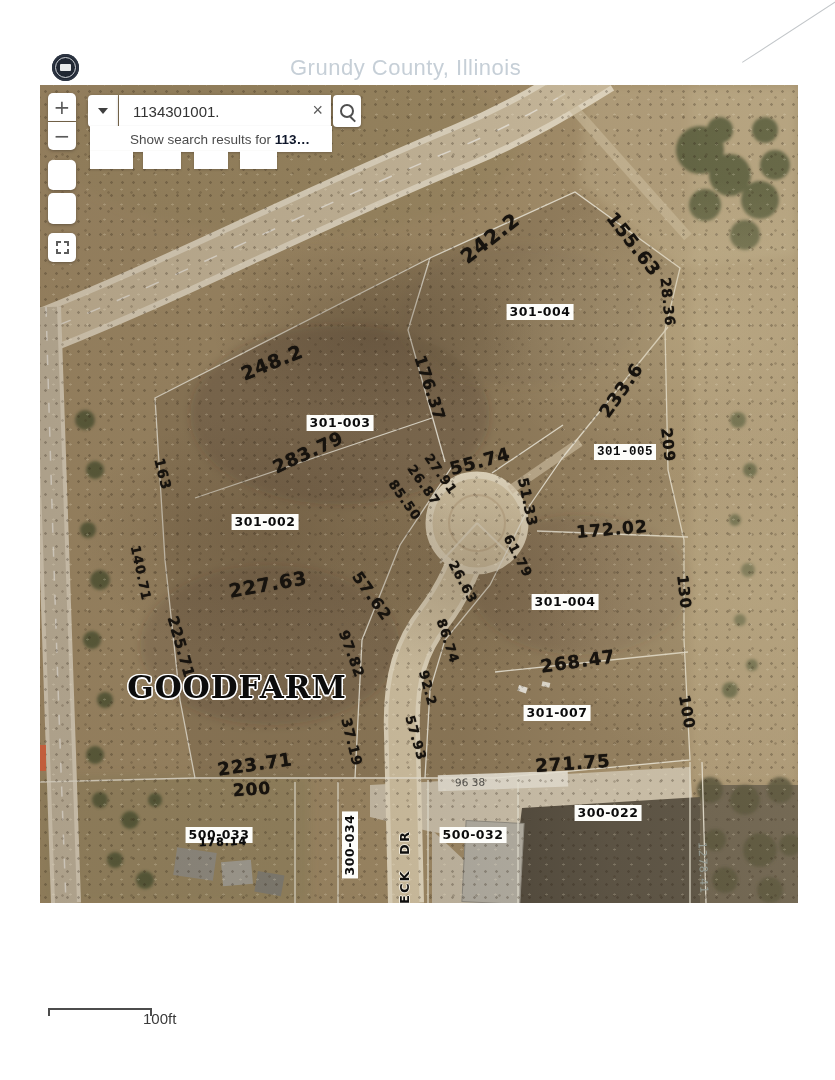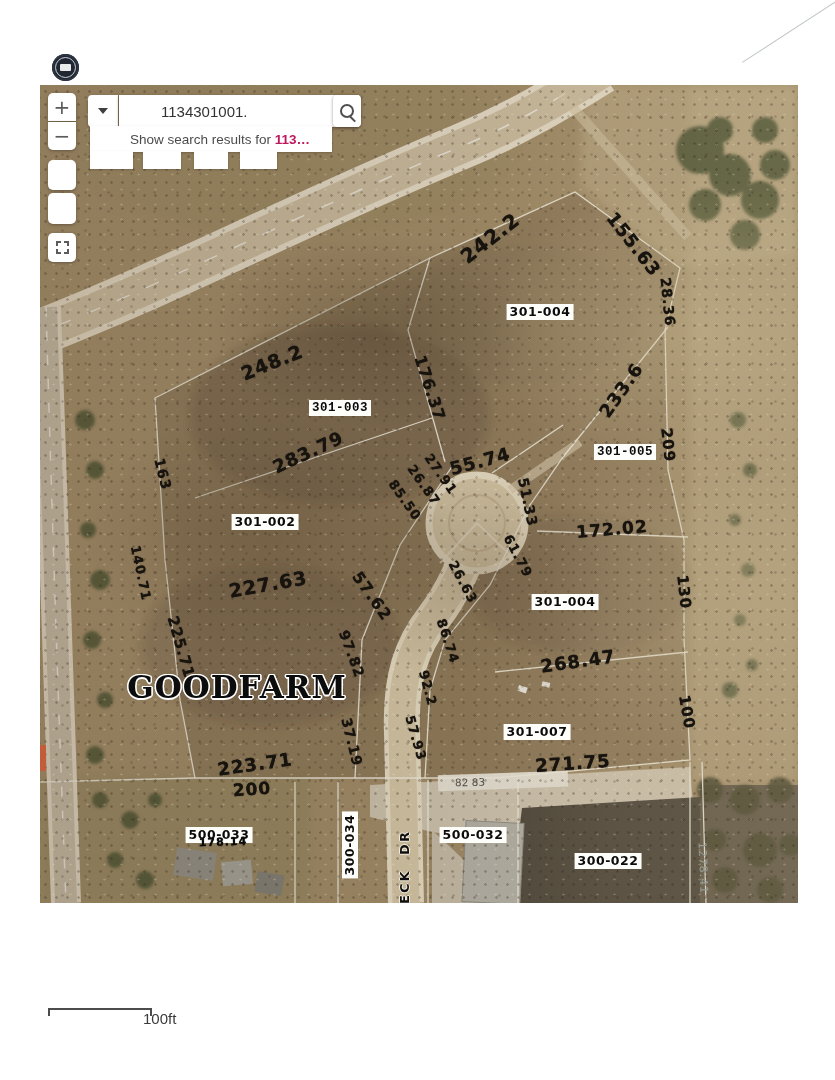--- a/index.html
+++ b/index.html
@@ -79,50 +79,51 @@
       linear-gradient(#5c5c5c,#5c5c5c) left 0 bottom 0/2px 5px,
       linear-gradient(#5c5c5c,#5c5c5c) right 0 bottom 0/5px 2px,
       linear-gradient(#5c5c5c,#5c5c5c) right 0 bottom 0/2px 5px;
       background-repeat:no-repeat;}
 
   
   .dd-btn{left:88px;top:95px;width:30px;height:32px;border-radius:4px 0 0 4px;
       display:flex;align-items:center;justify-content:center;cursor:pointer;}
   .caret{width:0;height:0;border-left:5px solid transparent;border-right:5px solid transparent;
       border-top:6px solid #3f3f3f;}
-  .search-box{left:119px;top:95px;width:212px;height:32px;border-radius:0;display:flex;align-items:center;padding-left:28px;}
+  .search-box{left:119px;top:95px;width:212px;height:32px;border-radius:0;display:flex;align-items:center;}
   .search-input{border:0;outline:0;background:transparent;margin-left:12px;width:160px;
       font-size:15px;color:#333;font-family:"Liberation Sans",sans-serif;}
   .clear-btn{position:absolute;right:8px;top:4px;font-size:18px;color:#5d5d5d;cursor:pointer;line-height:22px;}
   .go-btn{left:333px;top:95px;width:28px;height:32px;border-radius:4px;
       display:flex;align-items:center;justify-content:center;cursor:pointer;}
   .mag{position:relative;width:10px;height:10px;border:2px solid #4f4f4f;border-radius:50%;}
   .mag:after{content:"";position:absolute;left:9px;top:10px;width:7px;height:2px;background:#4f4f4f;
       transform:rotate(45deg);transform-origin:0 0;}
   .suggest-box{left:90px;top:126px;width:242px;height:26px;border-radius:0;box-shadow:0 1px 2px rgba(60,50,40,.35);
       display:flex;align-items:center;cursor:pointer;}
   .suggest-text{margin-left:40px;font-size:13.5px;color:#4c4c4c;white-space:nowrap;}
-  .suggest-text b{color:#be185d;}
+  .suggest-text b{color:#0f172a;}
   .tab{position:absolute;background:#fff;height:18px;top:151px;box-shadow:0 1px 2px rgba(60,50,40,.3);}
   .tab1{left:90px;width:43px;}  .tab2{left:143px;width:38px;}
   .tab3{left:194px;width:34px;} .tab4{left:240px;width:37px;}
 
   
   .scalebar{position:absolute;left:48px;top:1008px;width:100px;height:6px;
       border-top:2px solid #4c4c4c;border-left:2px solid #4c4c4c;border-right:2px solid #4c4c4c;}
   .scale-label{position:absolute;left:143px;top:1010px;font-size:15px;color:#3a3a3a;}
 </style>
 </head>
 <body>
 
 <div class="header">
   <div class="logo">
     <div class="ring"></div>
     <div class="glyph"></div>
   </div>
+  <div class="subtitle">Grundy County, Illinois</div>
   <div class="corner-line"></div>
 </div>
 
 <div id="map">
   <svg id="terrain-svg" width="758" height="818" viewBox="0 0 758 818">
     <defs>
       <filter id="soft">
           <feGaussianBlur stdDeviation="5"></feGaussianBlur>
         </filter>
       <filter id="soft2">
@@ -240,21 +241,21 @@
     </g>
   </svg>
 
   <div class="tint"></div>
   <div class="noise"></div>
   <div class="red-mark"></div>
 
   <div id="annotation-layer">
     <div class="place-label">GOODFARM</div>
     <div class="street-label">ECK DR</div>
-    <div class="survey-value">82 83</div>
+    <div class="survey-value">96 38</div>
     <div class="edge-value">1278.41</div>
   <div class="meas" style="left: 450px; top: 153px; transform: translate(-50%, -50%) rotate(-38deg); font-size: 20px;">242.2</div>
       <div class="meas" style="left: 594px; top: 159px; transform: translate(-50%, -50%) rotate(52deg); font-size: 18px;">155.63</div>
       <div class="meas" style="left: 628px; top: 217px; transform: translate(-50%, -50%) rotate(84deg); font-size: 14px;">28.36</div>
       <div class="meas" style="left: 232px; top: 277px; transform: translate(-50%, -50%) rotate(-22deg); font-size: 19px;">248.2</div>
       <div class="meas" style="left: 581px; top: 305px; transform: translate(-50%, -50%) rotate(-55deg); font-size: 18px;">233.6</div>
       <div class="meas" style="left: 390px; top: 303px; transform: translate(-50%, -50%) rotate(72deg); font-size: 16px;">176.37</div>
       <div class="meas" style="left: 628px; top: 360px; transform: translate(-50%, -50%) rotate(84deg); font-size: 15px;">209</div>
       <div class="meas" style="left: 268px; top: 367px; transform: translate(-50%, -50%) rotate(-25deg); font-size: 18px;">283.79</div>
       <div class="meas" style="left: 440px; top: 376px; transform: translate(-50%, -50%) rotate(-15deg); font-size: 18px;">55.74</div>
@@ -275,29 +276,29 @@
       <div class="meas" style="left: 101px; top: 488px; transform: translate(-50%, -50%) rotate(78deg); font-size: 13px;">140.71</div>
       <div class="meas" style="left: 141px; top: 562px; transform: translate(-50%, -50%) rotate(74deg); font-size: 15px;">225.71</div>
       <div class="meas" style="left: 388px; top: 603px; transform: translate(-50%, -50%) rotate(75deg); font-size: 13px;">92.2</div>
       <div class="meas" style="left: 647px; top: 627px; transform: translate(-50%, -50%) rotate(80deg); font-size: 15px;">100</div>
       <div class="meas" style="left: 376px; top: 653px; transform: translate(-50%, -50%) rotate(74deg); font-size: 13px;">57.93</div>
       <div class="meas" style="left: 312px; top: 657px; transform: translate(-50%, -50%) rotate(76deg); font-size: 14px;">37.19</div>
       <div class="meas" style="left: 215px; top: 679px; transform: translate(-50%, -50%) rotate(-8deg); font-size: 18px;">223.71</div>
       <div class="meas" style="left: 212px; top: 704px; transform: translate(-50%, -50%) rotate(-4deg); font-size: 17px;">200</div>
       <div class="meas" style="left: 533px; top: 678px; transform: translate(-50%, -50%) rotate(-4deg); font-size: 18px;">271.75</div>
       <div class="pid" style="left: 500px; top: 227px; transform: translate(-50%, -50%) rotate(0deg);">301-004</div>
-      <div class="pid" style="left: 300px; top: 323px; transform: translate(-50%, -50%) rotate(0deg); font-family: Liberation Mono, monospace;">301-003</div>
+      <div class="pid" style="left: 300px; top: 338px; transform: translate(-50%, -50%) rotate(0deg);">301-003</div>
       <div class="pid" style="left: 585px; top: 367px; transform: translate(-50%, -50%) rotate(0deg); font-family: Liberation Mono, monospace;">301-005</div>
       <div class="pid" style="left: 225px; top: 437px; transform: translate(-50%, -50%) rotate(0deg);">301-002</div>
       <div class="pid" style="left: 525px; top: 517px; transform: translate(-50%, -50%) rotate(0deg);">301-004</div>
-      <div class="pid" style="left: 497px; top: 628px; transform: translate(-50%, -50%) rotate(0deg); margin-top: 19px;">301-007</div>
+      <div class="pid" style="left: 517px; top: 628px; transform: translate(-50%, -50%) rotate(0deg);">301-007</div>
       <div class="pid" style="left: 179px; top: 750px; transform: translate(-50%, -50%) rotate(0deg);">500-033</div>
       <div class="pid" style="left: 310px; top: 760px; transform: translate(-50%, -50%) rotate(-90deg);">300-034</div>
       <div class="pid" style="left: 433px; top: 750px; transform: translate(-50%, -50%) rotate(0deg);">500-032</div>
-      <div class="pid" style="left: 568px; top: 728px; transform: translate(-50%, -50%) rotate(0deg); margin-top: 48px;">300-022</div>
+      <div class="pid" style="left: 568px; top: 728px; transform: translate(-50%, -50%) rotate(0deg);">300-022</div>
       <div class="meas blacklbl" style="left: 183px; top: 757px; transform: translate(-50%, -50%) rotate(-2deg); font-size: 11px;">178.14</div>
     </div>
 </div>
 
 <div class="ctl zoom-in zoom-btn">
   <span>+</span>
 </div>
 <div class="ctl zoom-out zoom-btn">
   <span>−</span>
 </div>

